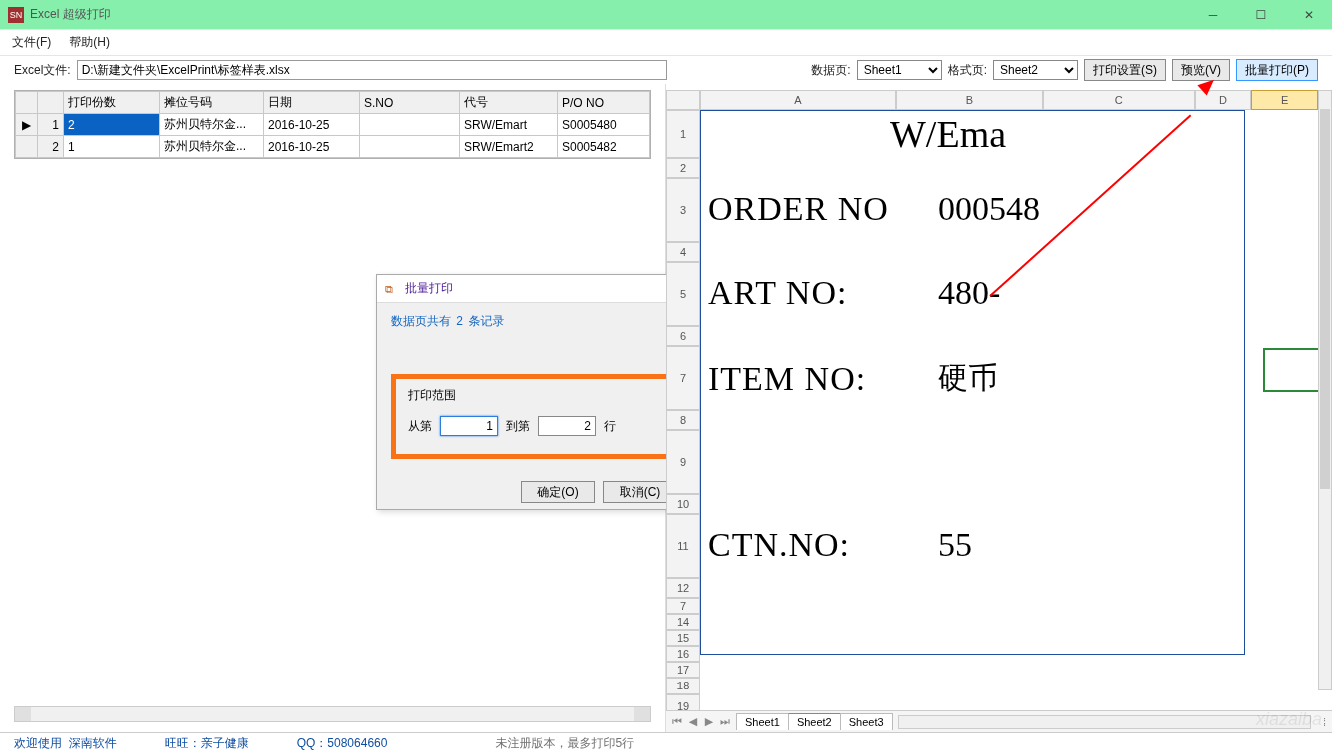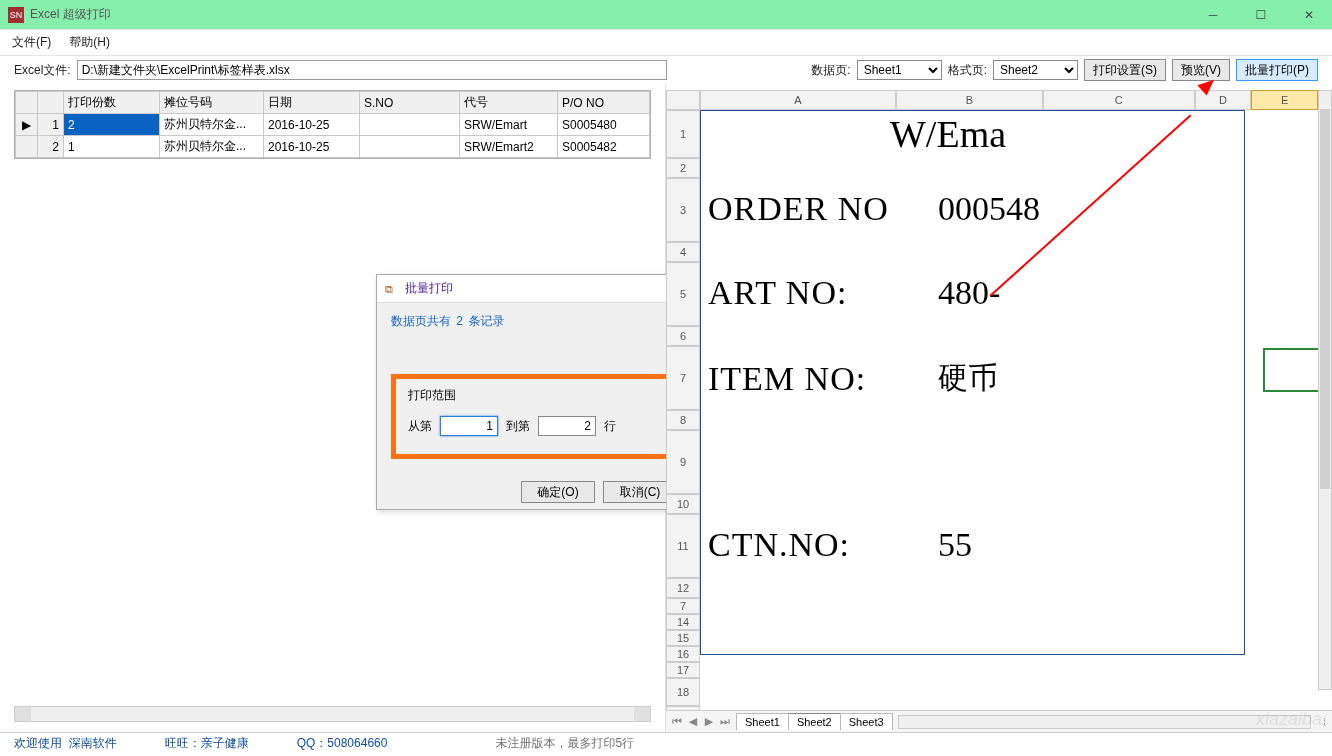--- a/index.html
+++ b/index.html
@@ -236,21 +236,21 @@
           <div class="row-h" style="height: 20px;">8</div>
           <div class="row-h" style="height: 64px;">9</div>
           <div class="row-h" style="height: 20px;">10</div>
           <div class="row-h" style="height: 64px;">11</div>
           <div class="row-h" style="height: 20px;">12</div>
           <div class="row-h" style="height: 16px;">7</div>
           <div class="row-h" style="height: 16px;">14</div>
           <div class="row-h" style="height: 16px;">15</div>
           <div class="row-h" style="height: 16px;">16</div>
           <div class="row-h" style="height: 16px;">17</div>
-          <div class="row-h" style="height: 28px;">18</div>
+          <div class="row-h" style="height: 16px; font-family: Liberation Mono, monospace;">18</div>
           <div class="row-h" style="height: 24px;">19</div>
         </div>
       <div class="cells">
         <div class="label-box"></div>
 
         <div class="big-row title" style="position:absolute;left:190px;top:2px;">
           <span class="val">W/Ema</span>
         </div>
         <div class="big-row" style="position:absolute;left:8px;top:80px;width:520px;">
           <span class="lbl" style="width:230px">ORDER NO</span>

